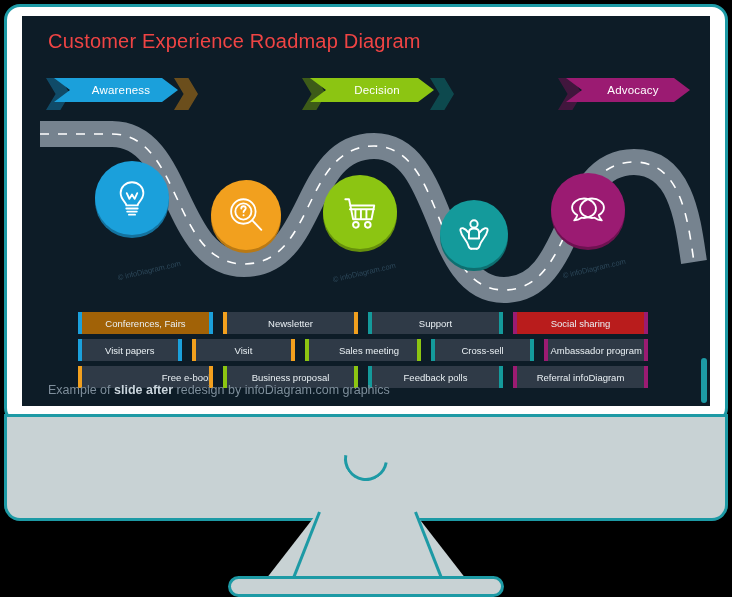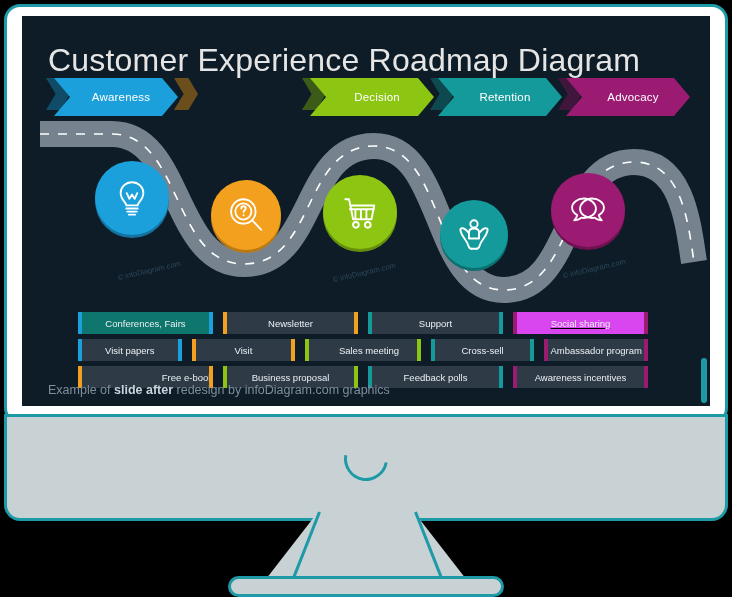--- a/index.html
+++ b/index.html
@@ -76,31 +76,31 @@
   .scroll-thumb {
     position: absolute;
     right: 3px; bottom: 3px;
     width: 6px; height: 45px;
     background: #1D9AA5;
     border-radius: 3px;
   }
 
   .slide-title {
     position: absolute;
-    left: 26px; top: 26px;
-    font-size: 32px;
-    color: #e5e5e5;
+    left: 26px; top: 14px;
+    font-size: 20px;
+    color: #ef4444;
     letter-spacing: .2px;
     white-space: nowrap;
   }
 
   
   .ribbon { position: absolute; left: 24px; top: 62px; width: 640px; height: 36px; }
   .chev {
-    position: absolute; top: 0; height: 38px;
+    position: absolute; top: 0; height: 24px;
     display: flex; align-items: center; justify-content: center;
     clip-path: polygon(0% 0%, calc(100% - 16px) 0%, 100% 50%, calc(100% - 16px) 100%, 0% 100%, 16px 50%);
   }
   .chev-shadow {
     position: absolute; top: 0; height: 32px; width: 24px;
     clip-path: polygon(0% 0%, 60% 0%, 100% 50%, 60% 100%, 0% 100%, 40% 50%);
     opacity: .55;
   }
   .chev span {
     font-size: 11.5px; color: #ffffff; white-space: nowrap;
@@ -178,23 +178,20 @@
         <div class="chev-shadow" style="left: 0px; background: rgb(20, 114, 158);"></div>
         <div class="chev" style="left: 8px; width: 124px; background: rgb(27, 160, 219);">
           <span>Awareness</span>
         </div>
         <div class="chev-shadow" style="left: 128px; background: rgb(185, 121, 20);"></div>
         <div class="chev-shadow" style="left: 256px; background: rgb(102, 144, 12);"></div>
         <div class="chev" style="left: 264px; width: 124px; background: rgb(140, 197, 18);">
           <span>Decision</span>
         </div>
         <div class="chev-shadow" style="left: 384px; background: rgb(14, 111, 112);"></div>
-        <div class="chev" style="left: 392px; width: 124px; background: rgb(20, 154, 155);">
-          <span>Retention</span>
-        </div>
         <div class="chev-shadow" style="left: 512px; background: rgb(110, 18, 81);"></div>
         <div class="chev" style="left: 520px; width: 124px; background: rgb(155, 27, 114);">
           <span>Advocacy</span>
         </div>
       </div>
 
     <svg class="road" viewBox="0 0 688 200" preserveAspectRatio="none">
       <path d="M 18 22 L 90 22 C 160 22 150 152 222 152 C 294 152 280 34 352 34 C 424 34 410 178 482 178 C 554 178 540 50 612 50 C 660 50 666 110 672 150" fill="none" stroke="#76838F" stroke-width="26" stroke-linecap="butt"></path>
       <path d="M 18 22 L 90 22 C 160 22 150 152 222 152 C 294 152 280 34 352 34 C 424 34 410 178 482 178 C 554 178 540 50 612 50 C 660 50 666 110 672 150" fill="none" stroke="#FFFFFF" stroke-width="1.6" stroke-dasharray="9 9" stroke-linecap="butt"></path>
     </svg>
@@ -251,36 +248,36 @@
             <svg width="46" height="46" viewBox="0 0 52 48" fill="none" stroke="#fff" stroke-width="2.1" stroke-linecap="round" stroke-linejoin="round">
       <path d="M21.5 11c-7.4 0-13.5 4.6-13.5 10.3 0 3.5 2.3 6.6 5.8 8.5-.3 2.3-1.6 4.4-3.4 5.9 3.3-.3 6.1-1.5 8.2-3 1 .2 2 .3 2.9.3 7.4 0 13.5-4.6 13.5-10.3S28.9 11 21.5 11z"></path>
       <path d="M30.5 11c7.4 0 13.5 4.6 13.5 10.3 0 3.5-2.3 6.6-5.8 8.5.3 2.3 1.6 4.4 3.4 5.9-3.3-.3-6.1-1.5-8.2-3-1 .2-2 .3-2.9.3-7.4 0-13.5-4.6-13.5-10.3S23.1 11 30.5 11z"></path>
     </svg>
           </span>
         </div>
       </div>
 
     <div class="table" id="table">
         <div class="trow">
-          <div class="cell" style="background: #0f766e;">
+          <div class="cell" style="background: #a16207;">
             <i class="bar-l" style="background: rgb(27, 160, 219);"></i>
             <span>Conferences, Fairs</span>
             <i class="bar-r" style="background: rgb(27, 160, 219);"></i>
           </div>
           <div class="cell" style="background: rgb(47, 58, 71); align-items: center;">
             <i class="bar-l" style="background: rgb(242, 160, 30);"></i>
             <span>Newsletter</span>
             <i class="bar-r" style="background: rgb(242, 160, 30);"></i>
           </div>
           <div class="cell" style="background: rgb(47, 58, 71);">
             <i class="bar-l" style="background: rgb(20, 154, 155);"></i>
             <span>Support</span>
             <i class="bar-r" style="background: rgb(20, 154, 155);"></i>
           </div>
-          <div class="cell" style="background: #d946ef; text-decoration: underline;">
+          <div class="cell" style="background: #b91c1c;">
             <i class="bar-l" style="background: rgb(155, 27, 114);"></i>
             <span>Social sharing</span>
             <i class="bar-r" style="background: rgb(155, 27, 114);"></i>
           </div>
         </div>
         <div class="trow">
           <div class="cell" style="background: rgb(47, 58, 71);">
             <i class="bar-l" style="background: rgb(27, 160, 219);"></i>
             <span>Visit papers</span>
             <i class="bar-r" style="background: rgb(27, 160, 219);"></i>
@@ -317,21 +314,21 @@
             <span>Business proposal</span>
             <i class="bar-r" style="background: rgb(140, 197, 18);"></i>
           </div>
           <div class="cell" style="background: rgb(47, 58, 71);">
             <i class="bar-l" style="background: rgb(20, 154, 155);"></i>
             <span>Feedback polls</span>
             <i class="bar-r" style="background: rgb(20, 154, 155);"></i>
           </div>
           <div class="cell" style="background: rgb(47, 58, 71);">
             <i class="bar-l" style="background: rgb(155, 27, 114);"></i>
-            <span>Awareness incentives</span>
+            <span>Referral infoDiagram</span>
             <i class="bar-r" style="background: rgb(155, 27, 114);"></i>
           </div>
         </div>
       </div>
 
     <div class="footer">
       <span>Example of </span><b>slide after</b><span> redesign by infoDiagram.com graphics</span>
     </div>
 
     <div class="scroll-thumb"></div>

